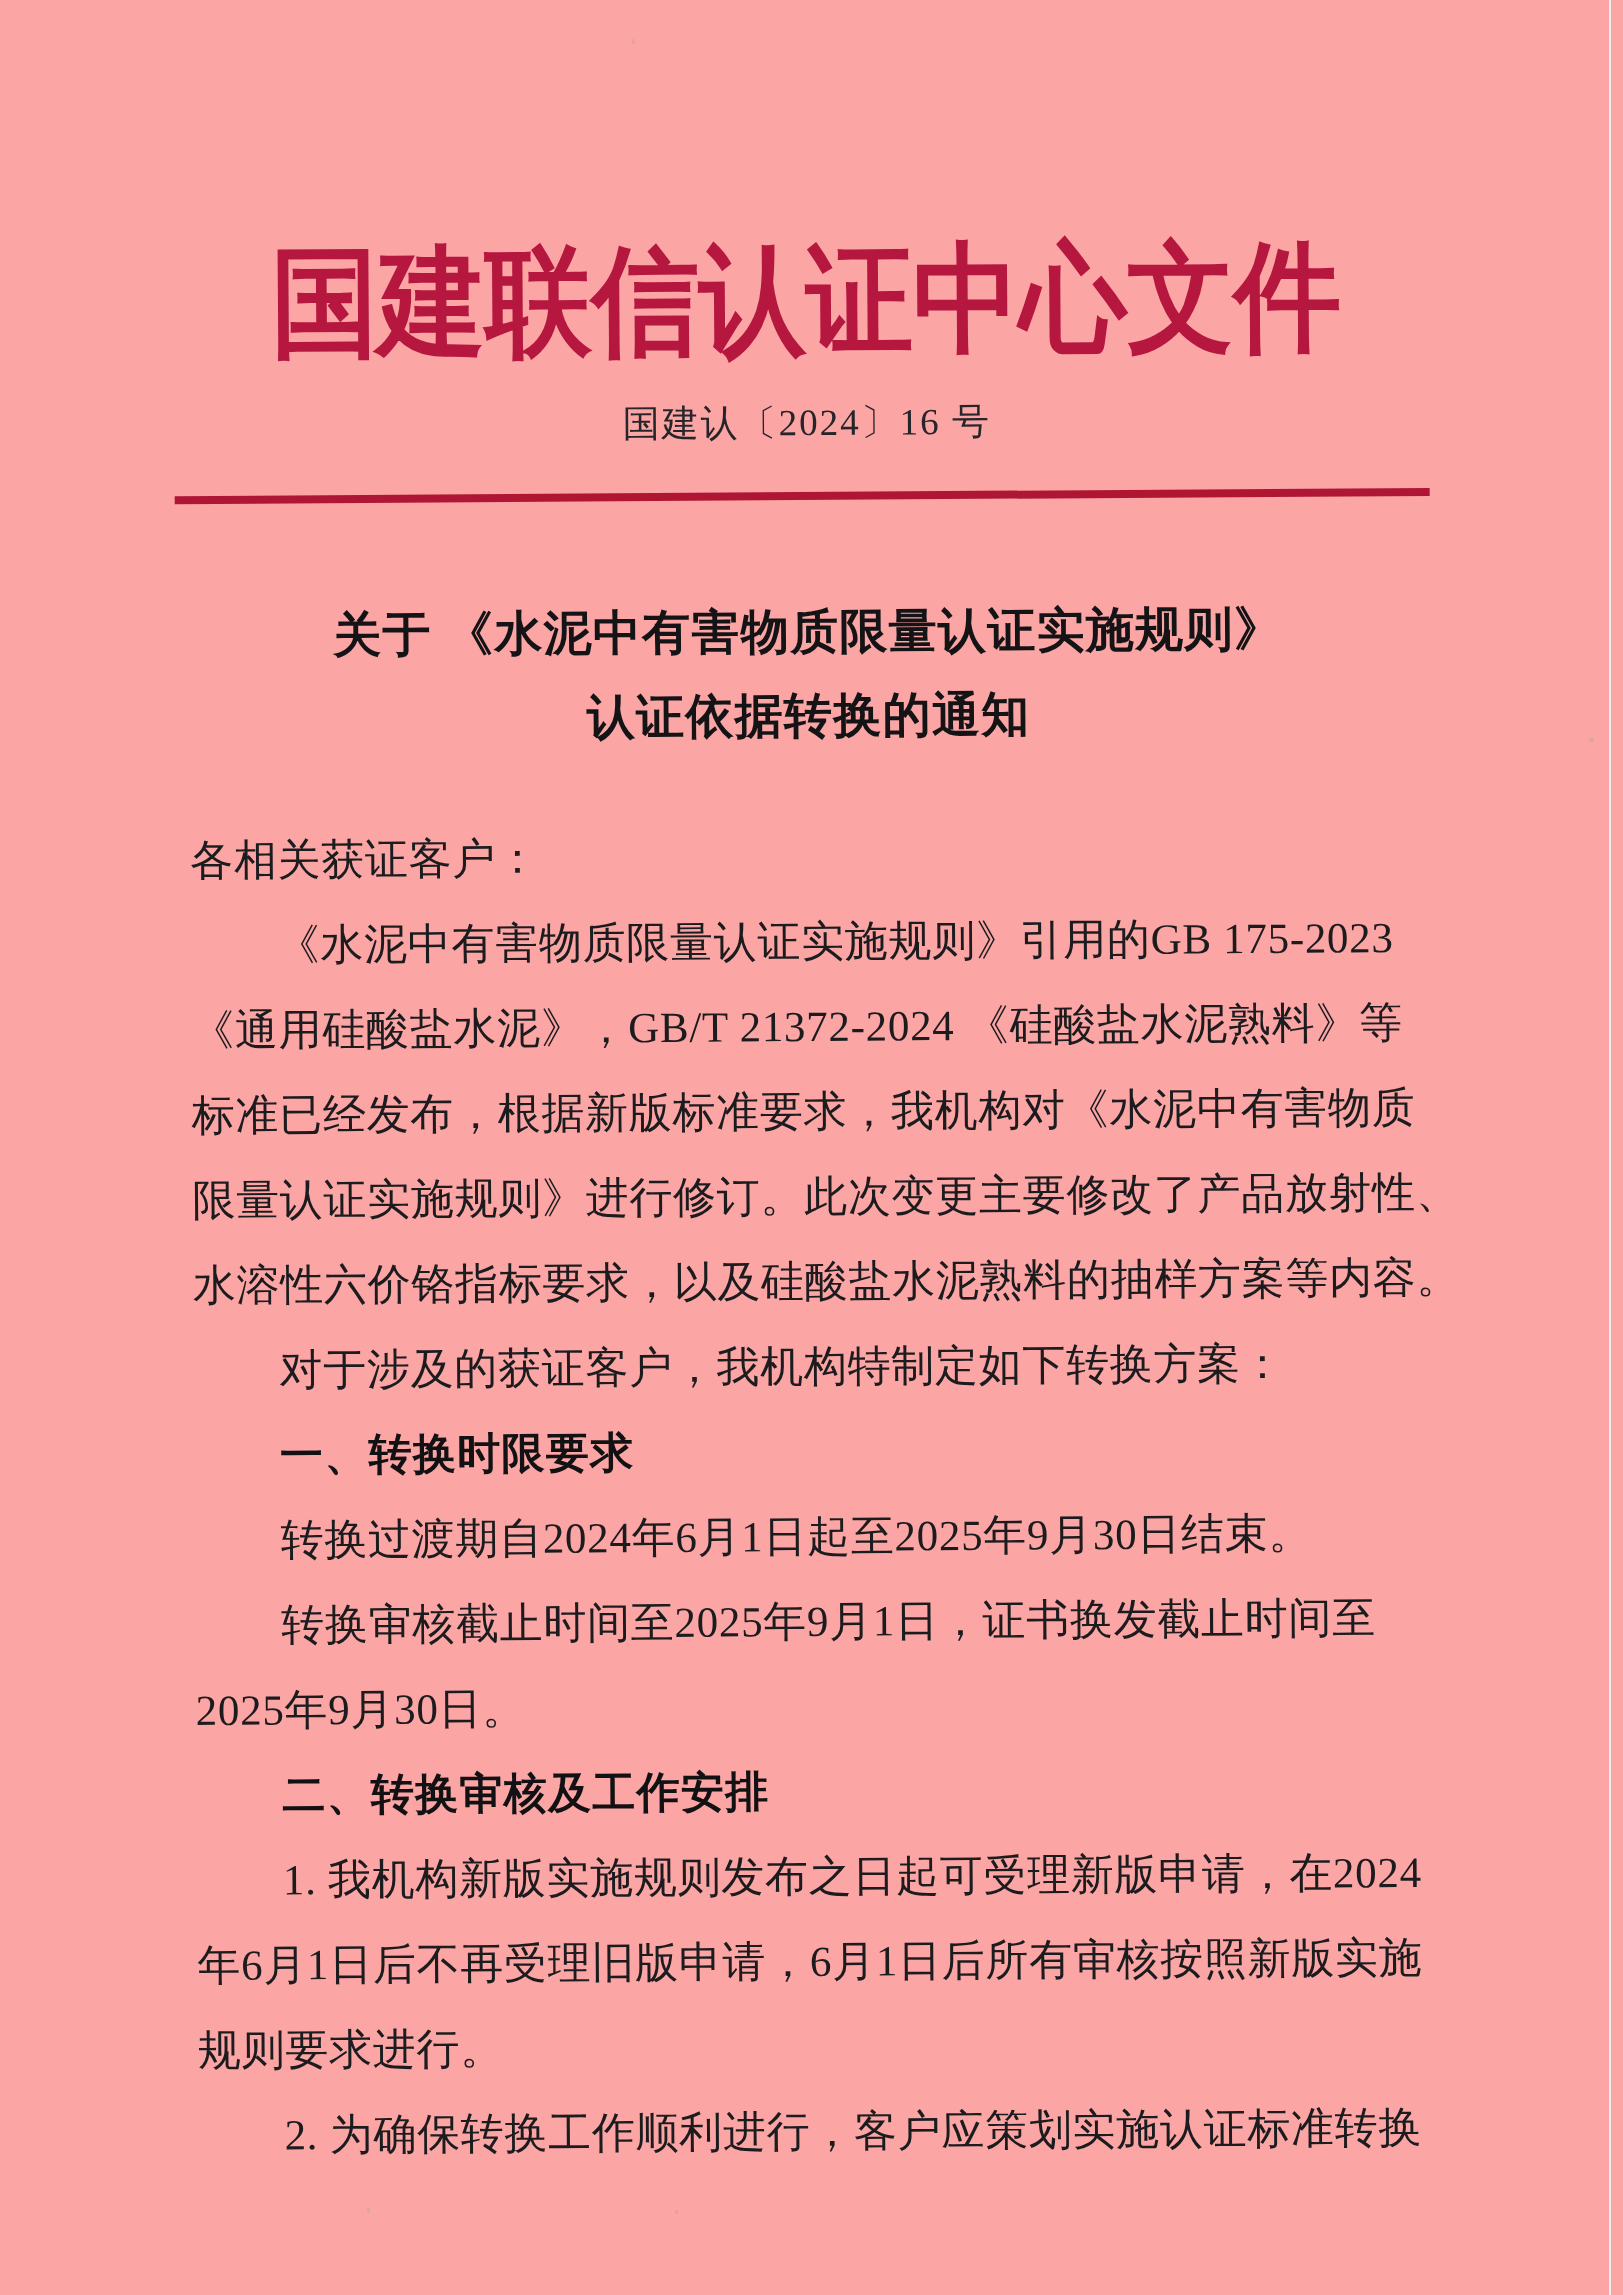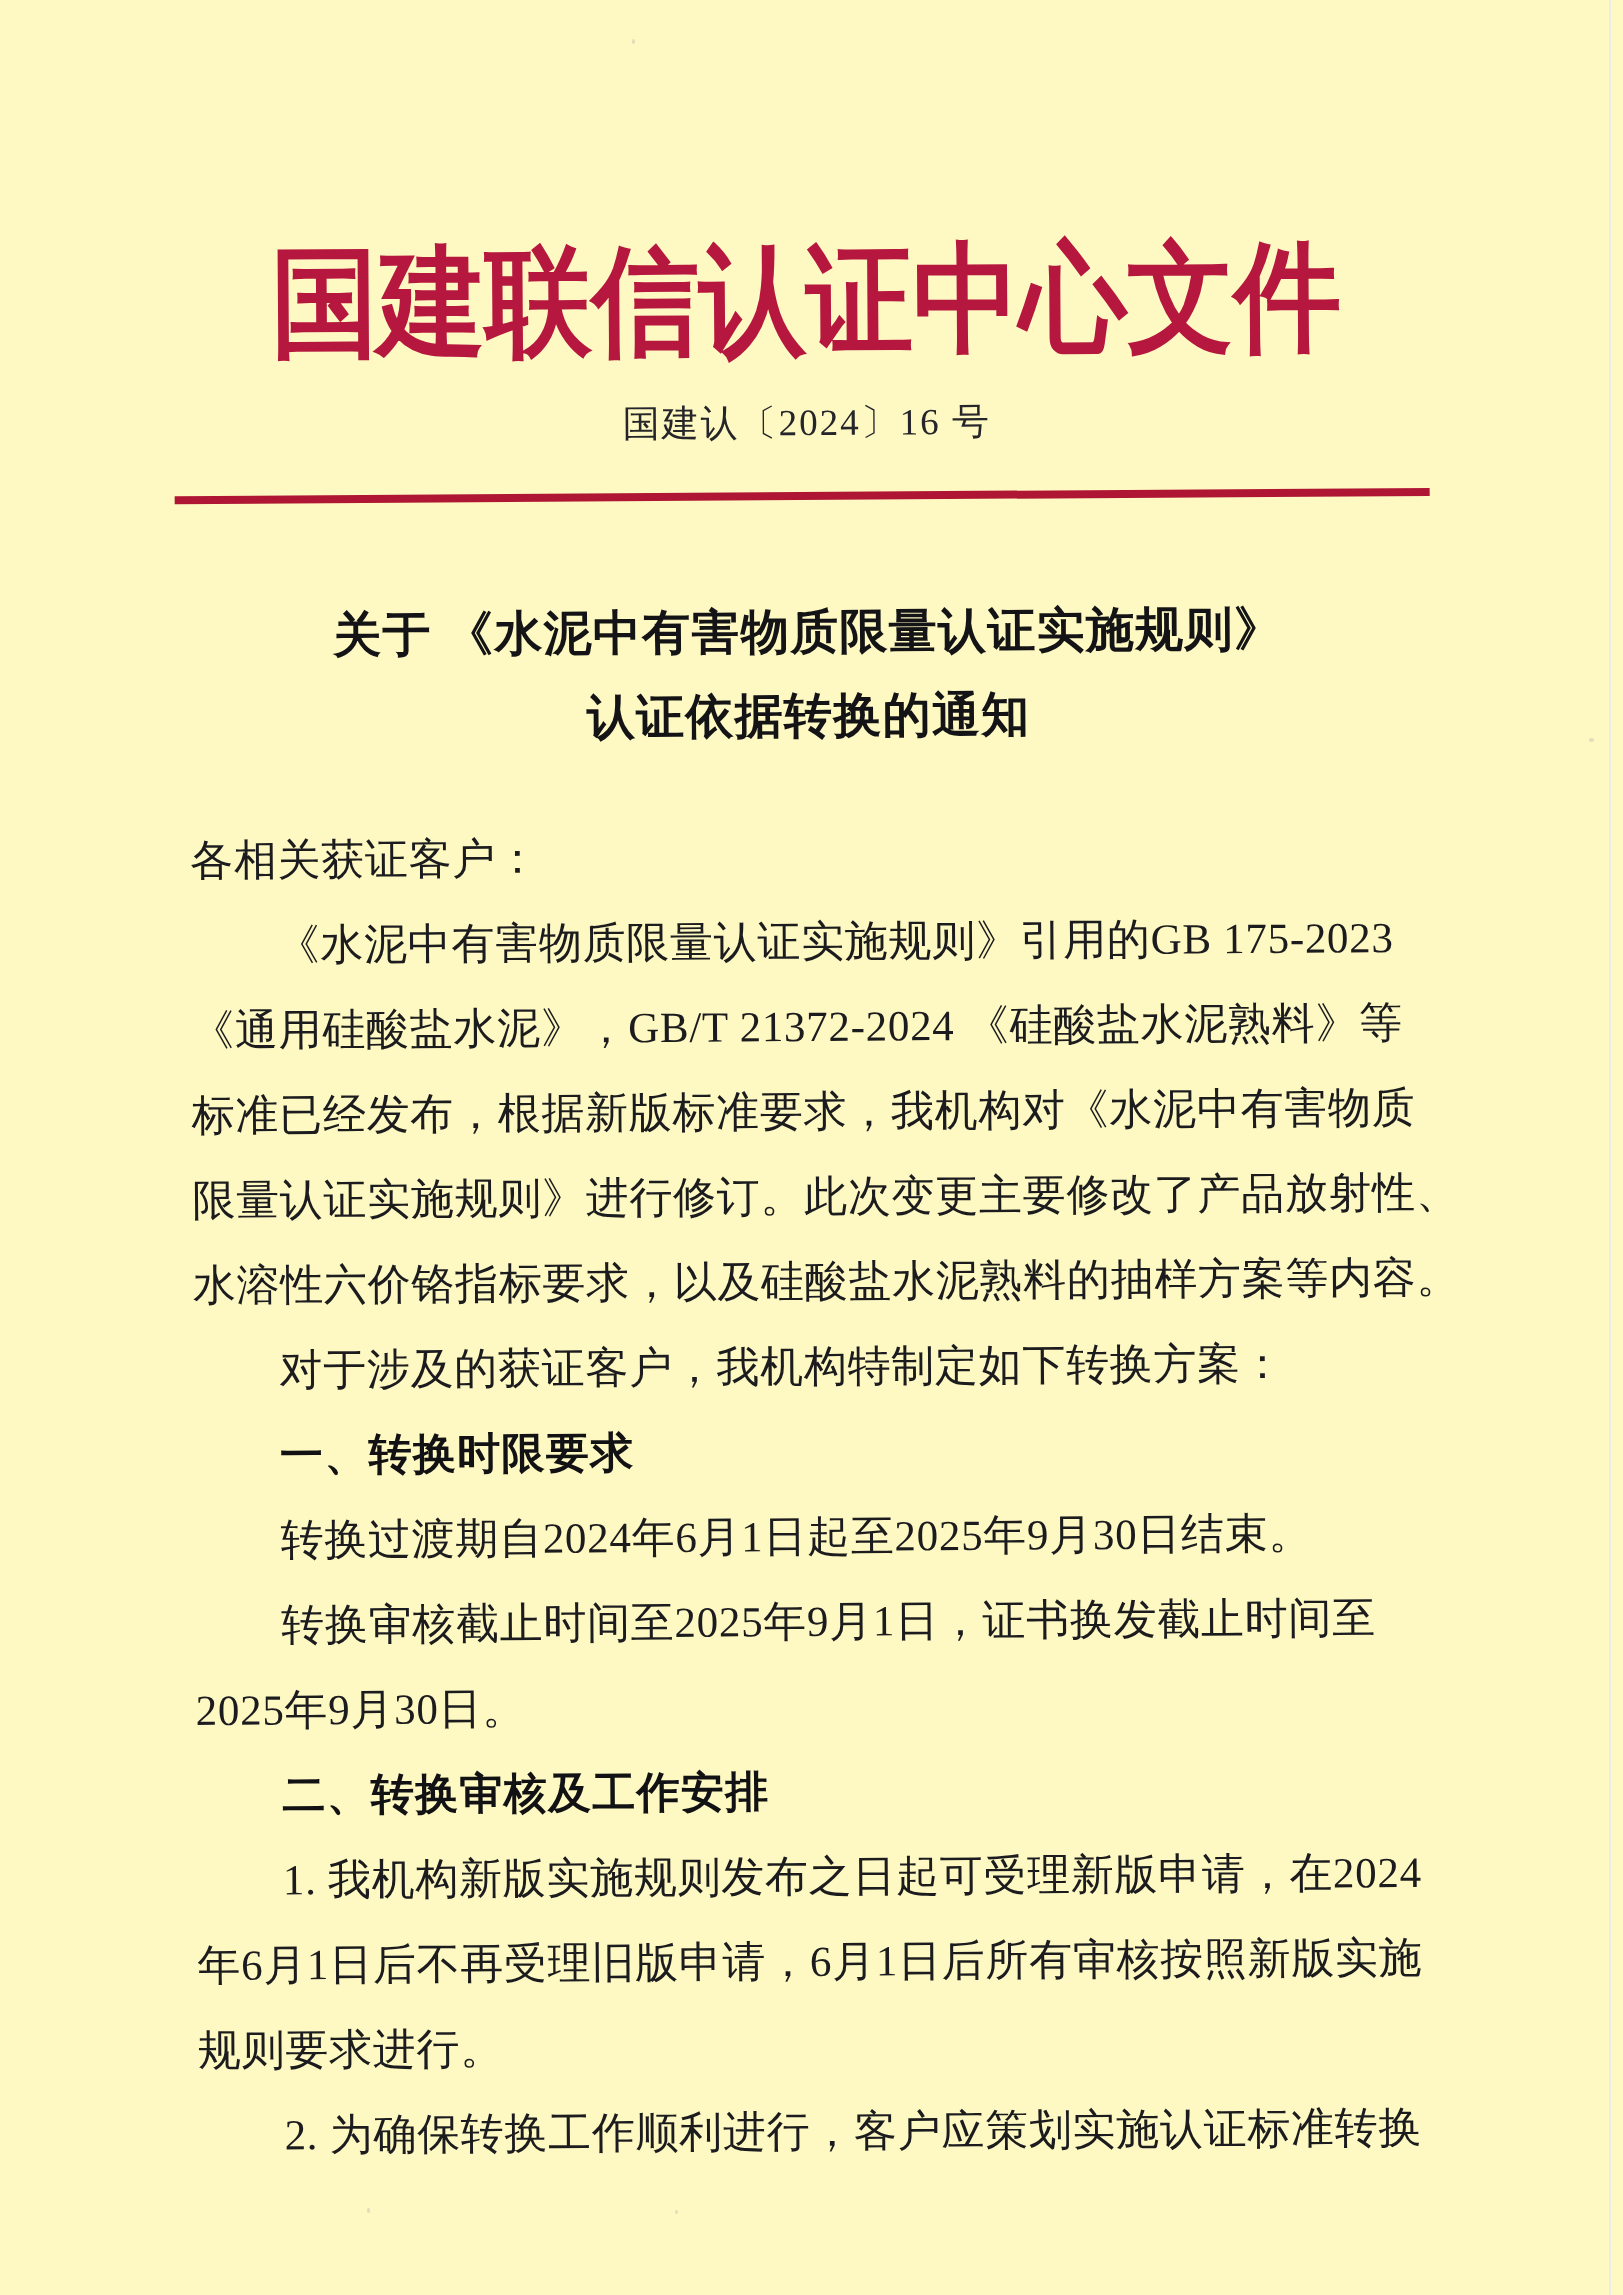--- a/index.html
+++ b/index.html
@@ -90,21 +90,21 @@
     opacity: 0.28;
   }
   .speck.s1 { left: 632px;  top: 39px;   width: 3.3px; height: 4.6px; }
   .speck.s2 { left: 1589px; top: 738px; width: 5.2px; height: 3.9px; }
   .speck.s3 { left: 367px;  top: 2208px; width: 2.6px; height: 4.6px; }
   .speck.s4 { left: 675px; top: 2210px; width: 2.6px; height: 3.9px; }
 </style>
 </head>
 <body>
 
-<div class="page" style="background: #fef9c3;">
+<div class="page" style="background: #fca5a5;">
   <div class="content">
 
     <div class="org-title" style="color: rgb(181, 23, 62);">国建联信认证中心文件</div>
 
     <div class="doc-number">国建认〔2024〕16 号</div>
 
     <div class="red-rule" style="background: rgb(174, 22, 52);"></div>
 
     <div class="subject">
       <div>关于 《水泥中有害物质限量认证实施规则》</div>

